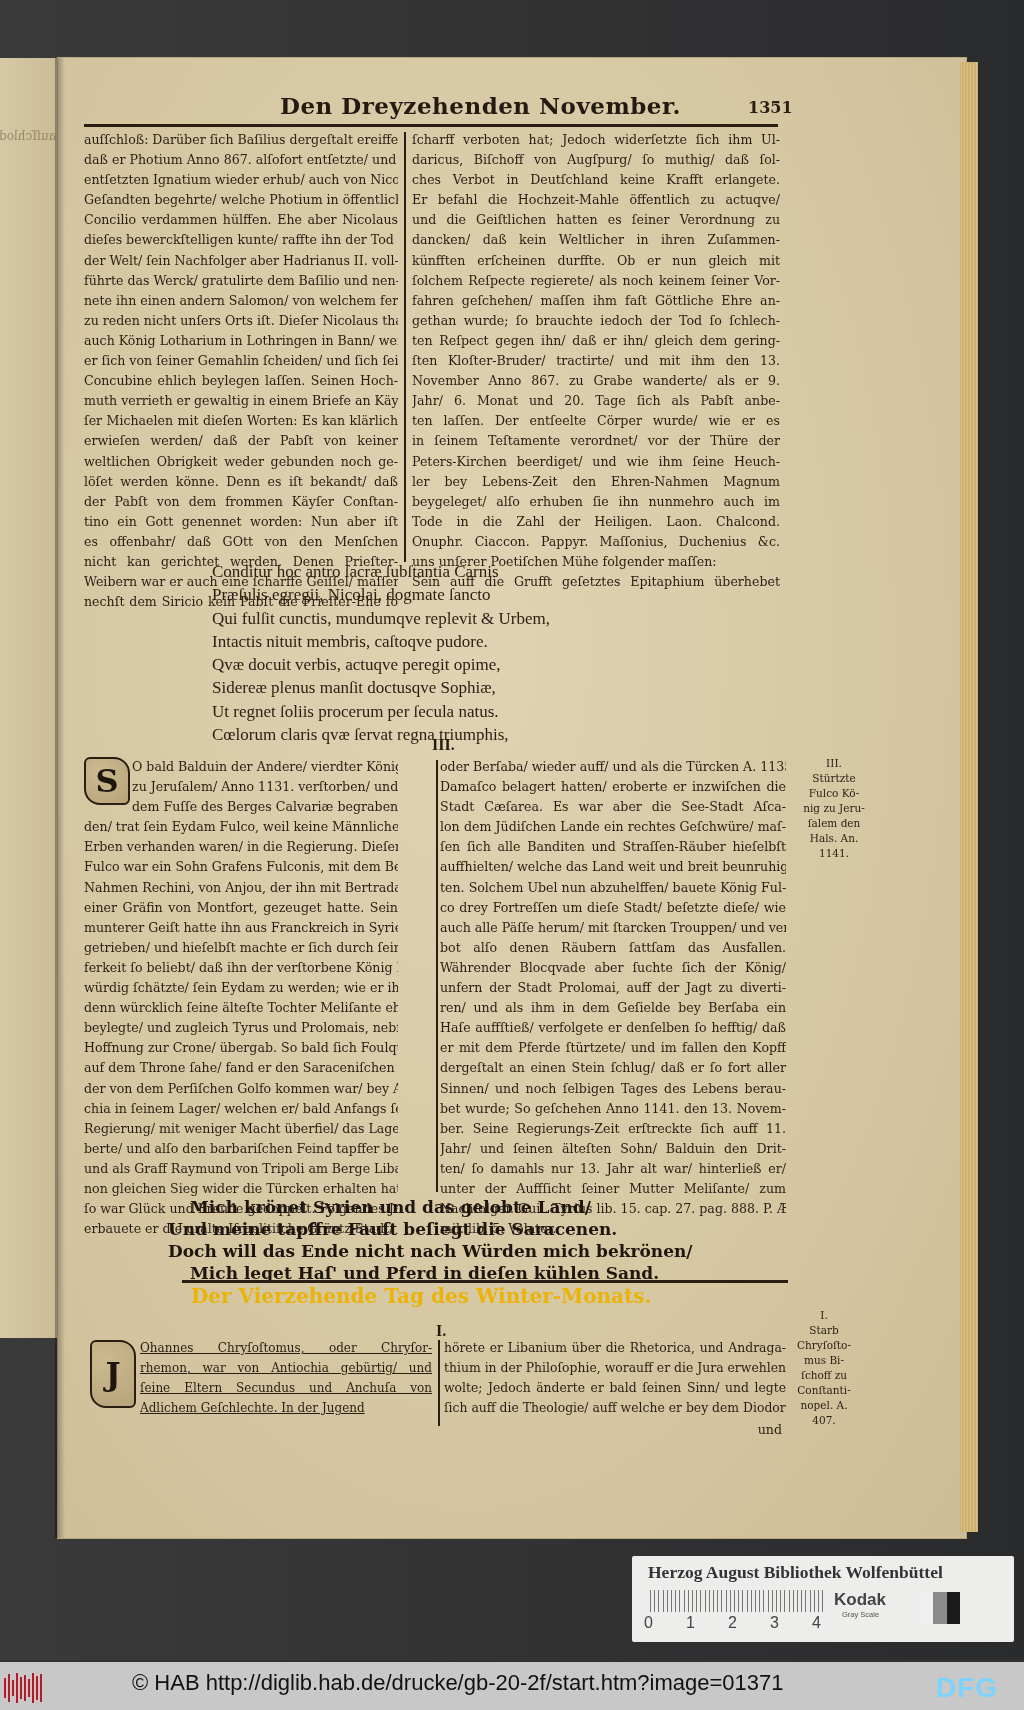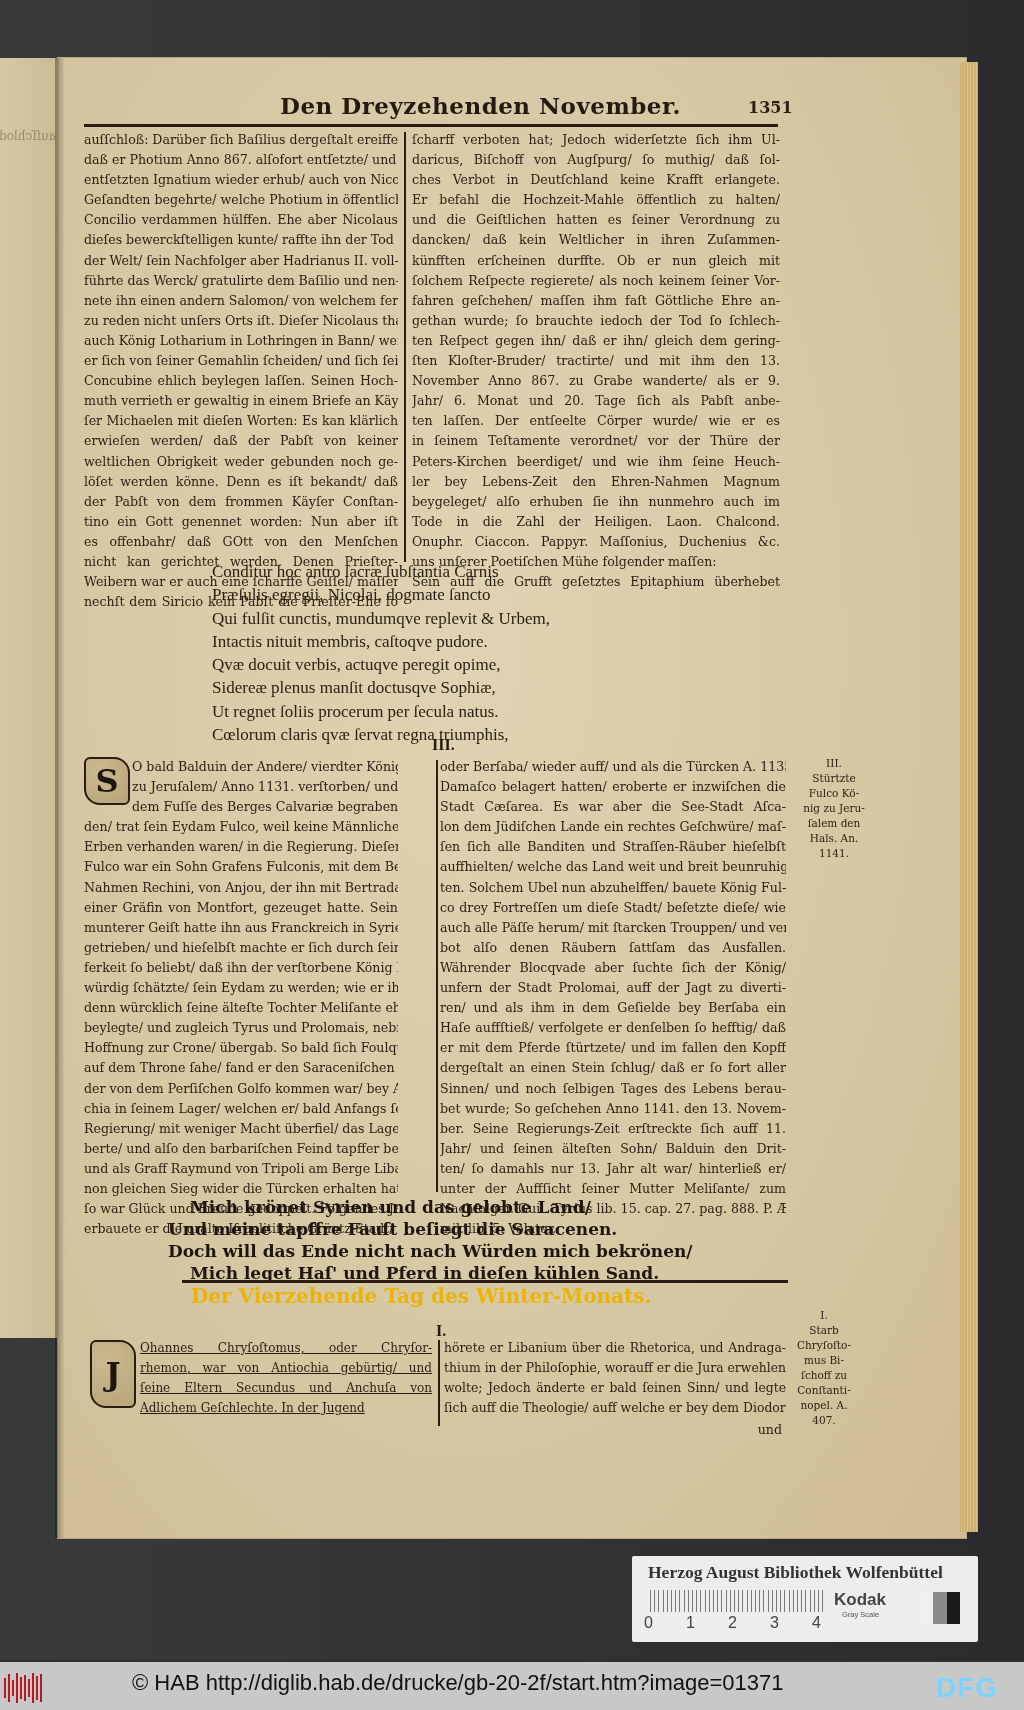--- a/index.html
+++ b/index.html
@@ -98,21 +98,21 @@
   .footer-text {
     position: absolute; left: 132px; top: 1670px;
     font-family: "Liberation Sans", sans-serif; font-size: 22px; color: #111;
   }
   .dfg-logo {
     position: absolute; left: 936px; top: 1672px;
     font-family: "Liberation Sans", sans-serif; font-weight: bold; font-size: 28px; color: #7dd3fc;
     letter-spacing: 1px;
   }
   .hab-card {
-    position: absolute; left: 632px; top: 1556px; width: 346px; height: 86px;
+    position: absolute; left: 632px; top: 1556px; width: 382px; height: 86px;
     background: #ededeb; border-radius: 2px;
   }
   .hab-card .title {
     position: absolute; left: 16px; top: 6px;
     font-family: "Liberation Serif", serif; font-weight: bold; font-size: 17.5px; color: #333;
     white-space: nowrap;
   }
   .ruler {
     position: absolute; left: 18px; top: 34px; width: 172px; height: 22px;
     background: repeating-linear-gradient(90deg, #777 0px, #777 1px, transparent 1px, transparent 4.2px);
@@ -174,21 +174,21 @@
     <span class="ln">es offenbahr/ daß GOtt von den Menſchen</span>
     <span class="ln">nicht kan gerichtet werden. Denen Prieſter-</span>
     <span class="ln">Weibern war er auch eine ſcharffe Geiſſel/ maſſen</span>
     <span class="ln">nechſt dem Siricio kein Pabſt die Prieſter-Ehe ſo</span>
   </div>
 <div class="col-divider" style="left:404px; top:132px; height:430px;"></div>
 <div class="col" id="s13-right" style="left:412px; top:130px; width:368px;">
     <span class="ln">ſcharff verboten hat; Jedoch widerſetzte ſich ihm Ul-</span>
     <span class="ln">daricus, Biſchoff von Augſpurg/ ſo muthig/ daß ſol-</span>
     <span class="ln">ches Verbot in Deutſchland keine Krafft erlangete.</span>
-    <span class="ln">Er befahl die Hochzeit-Mahle öffentlich zu halten/</span>
+    <span class="ln">Er befahl die Hochzeit-Mahle öffentlich zu actuqve/</span>
     <span class="ln">und die Geiſtlichen hatten es ſeiner Verordnung zu</span>
     <span class="ln">dancken/ daß kein Weltlicher in ihren Zuſammen-</span>
     <span class="ln">künfften erſcheinen durffte. Ob er nun gleich mit</span>
     <span class="ln">ſolchem Reſpecte regierete/ als noch keinem ſeiner Vor-</span>
     <span class="ln">fahren geſchehen/ maſſen ihm faſt Göttliche Ehre an-</span>
     <span class="ln">gethan wurde; ſo brauchte iedoch der Tod ſo ſchlech-</span>
     <span class="ln">ten Reſpect gegen ihn/ daß er ihn/ gleich dem gering-</span>
     <span class="ln">ſten Kloſter-Bruder/ tractirte/ und mit ihm den 13.</span>
     <span class="ln">November Anno 867. zu Grabe wanderte/ als er 9.</span>
     <span class="ln">Jahr/ 6. Monat und 20. Tage ſich als Pabſt anbe-</span>

